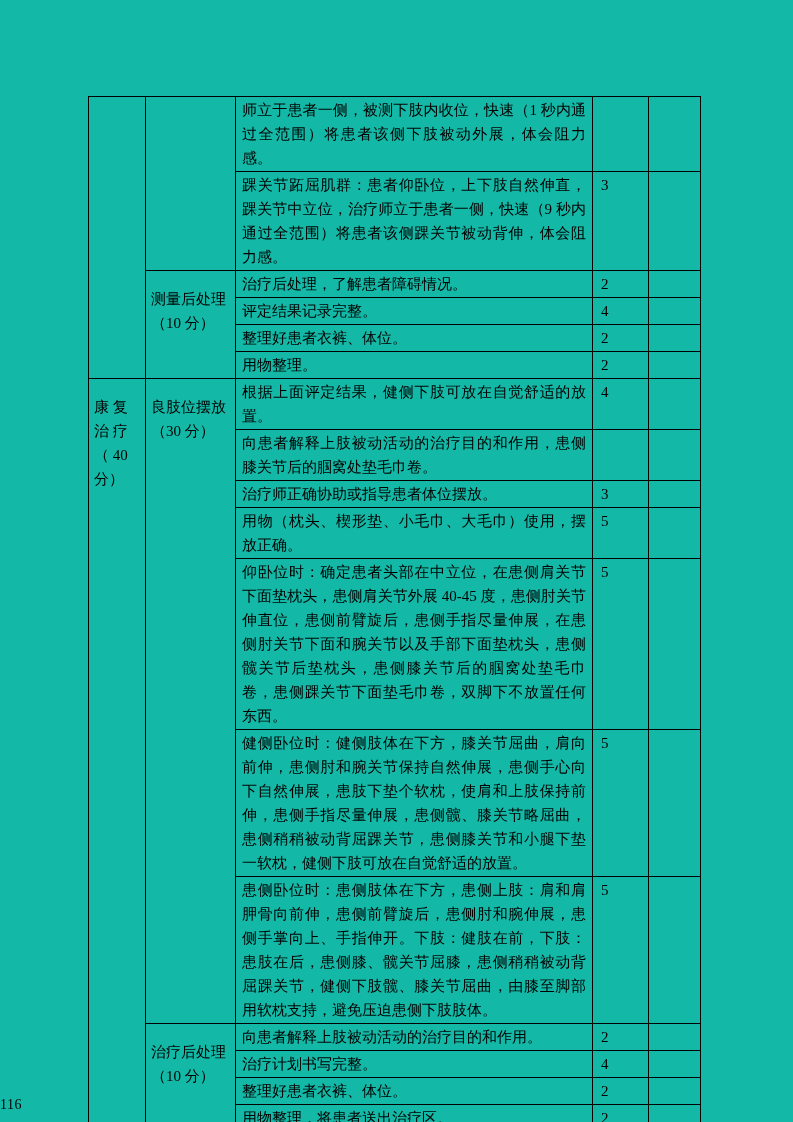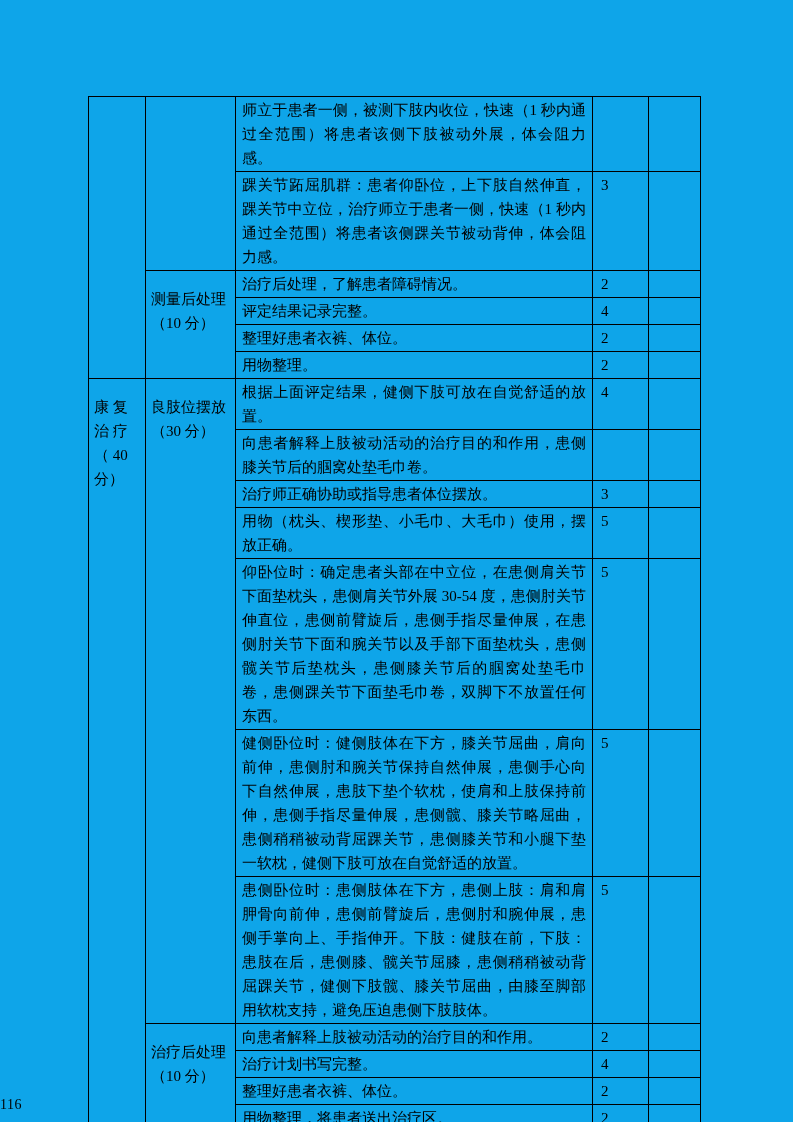--- a/index.html
+++ b/index.html
@@ -4,21 +4,21 @@
 <style>
   * { margin: 0; padding: 0; box-sizing: border-box; }
   html, body { background: #ffffff; }
   body {
     width: 793px; height: 1122px;
     position: relative;
     font-family: "Liberation Serif", "DejaVu Serif", serif;
     color: #000000;
     overflow: hidden;
   }
-  .sheet { position: absolute; inset: 0; background: #0ea5e9; }
+  .sheet { position: absolute; inset: 0; background: #14b8a6; }
 
   table.rubric-table {
     position: absolute;
     left: 88px; top: 96px;
     border-collapse: collapse;
     table-layout: fixed;
   }
   td {
     border: 1px solid #000000;
     vertical-align: top;
@@ -65,21 +65,21 @@
     </colgroup>
     <tbody id="rubric-body">
         <tr>
           <td class="cat-cell" rowspan="6"></td>
           <td class="sub-cell" rowspan="2"></td>
           <td class="desc-cell">师立于患者一侧，被测下肢内收位，快速（1 秒内通过全范围）将患者该侧下肢被动外展，体会阻力感。</td>
           <td class="score-cell"></td>
           <td class="extra-cell"></td>
         </tr>
         <tr>
-          <td class="desc-cell">踝关节跖屈肌群：患者仰卧位，上下肢自然伸直，踝关节中立位，治疗师立于患者一侧，快速（1 秒内通过全范围）将患者该侧踝关节被动背伸，体会阻力感。</td>
+          <td class="desc-cell">踝关节跖屈肌群：患者仰卧位，上下肢自然伸直，踝关节中立位，治疗师立于患者一侧，快速（9 秒内通过全范围）将患者该侧踝关节被动背伸，体会阻力感。</td>
           <td class="score-cell">3</td>
           <td class="extra-cell"></td>
         </tr>
         <tr>
           <td class="sub-cell" rowspan="4">测量后处理
 （10 分）</td>
           <td class="desc-cell">治疗后处理，了解患者障碍情况。</td>
           <td class="score-cell">2</td>
           <td class="extra-cell"></td>
         </tr>
@@ -118,21 +118,21 @@
           <td class="desc-cell">治疗师正确协助或指导患者体位摆放。</td>
           <td class="score-cell">3</td>
           <td class="extra-cell"></td>
         </tr>
         <tr>
           <td class="desc-cell">用物（枕头、楔形垫、小毛巾、大毛巾）使用，摆放正确。</td>
           <td class="score-cell">5</td>
           <td class="extra-cell"></td>
         </tr>
         <tr>
-          <td class="desc-cell">仰卧位时：确定患者头部在中立位，在患侧肩关节下面垫枕头，患侧肩关节外展 30-54 度，患侧肘关节伸直位，患侧前臂旋后，患侧手指尽量伸展，在患侧肘关节下面和腕关节以及手部下面垫枕头，患侧髋关节后垫枕头，患侧膝关节后的腘窝处垫毛巾卷，患侧踝关节下面垫毛巾卷，双脚下不放置任何东西。</td>
+          <td class="desc-cell">仰卧位时：确定患者头部在中立位，在患侧肩关节下面垫枕头，患侧肩关节外展 40-45 度，患侧肘关节伸直位，患侧前臂旋后，患侧手指尽量伸展，在患侧肘关节下面和腕关节以及手部下面垫枕头，患侧髋关节后垫枕头，患侧膝关节后的腘窝处垫毛巾卷，患侧踝关节下面垫毛巾卷，双脚下不放置任何东西。</td>
           <td class="score-cell">5</td>
           <td class="extra-cell"></td>
         </tr>
         <tr>
           <td class="desc-cell">健侧卧位时：健侧肢体在下方，膝关节屈曲，肩向前伸，患侧肘和腕关节保持自然伸展，患侧手心向下自然伸展，患肢下垫个软枕，使肩和上肢保持前伸，患侧手指尽量伸展，患侧髋、膝关节略屈曲，患侧稍稍被动背屈踝关节，患侧膝关节和小腿下垫一软枕，健侧下肢可放在自觉舒适的放置。</td>
           <td class="score-cell">5</td>
           <td class="extra-cell"></td>
         </tr>
         <tr>
           <td class="desc-cell">患侧卧位时：患侧肢体在下方，患侧上肢：肩和肩胛骨向前伸，患侧前臂旋后，患侧肘和腕伸展，患侧手掌向上、手指伸开。下肢：健肢在前，下肢：患肢在后，患侧膝、髋关节屈膝，患侧稍稍被动背屈踝关节，健侧下肢髋、膝关节屈曲，由膝至脚部用软枕支持，避免压迫患侧下肢肢体。</td>

